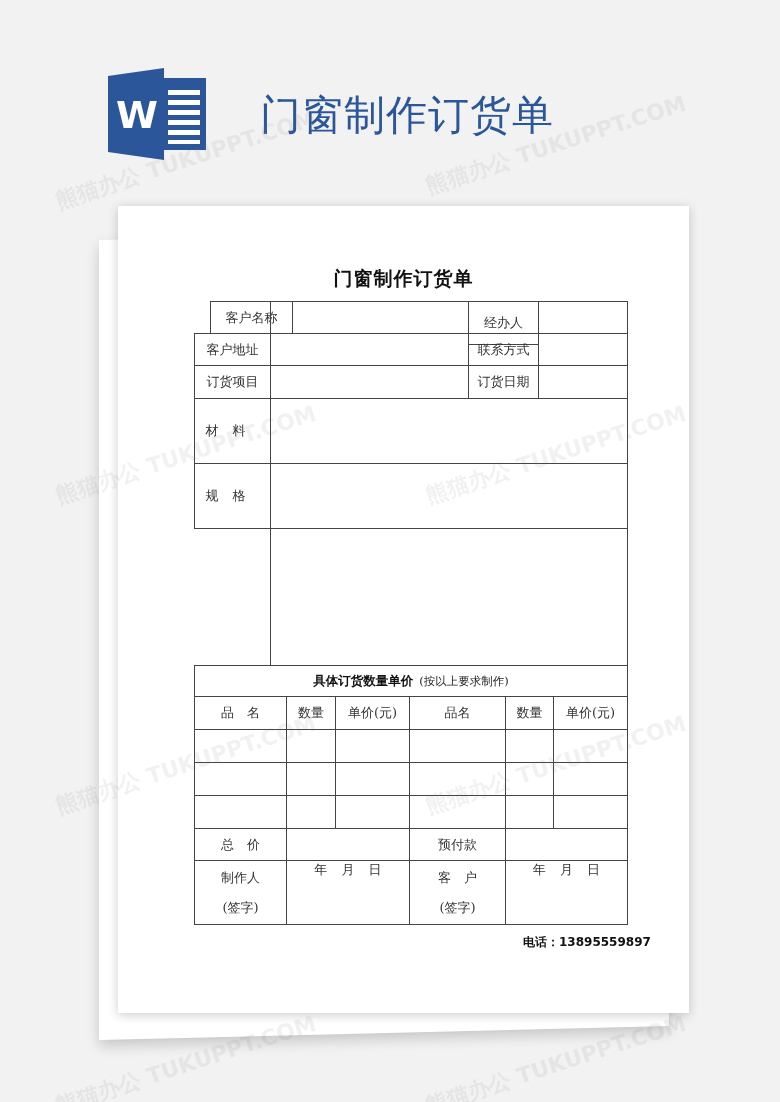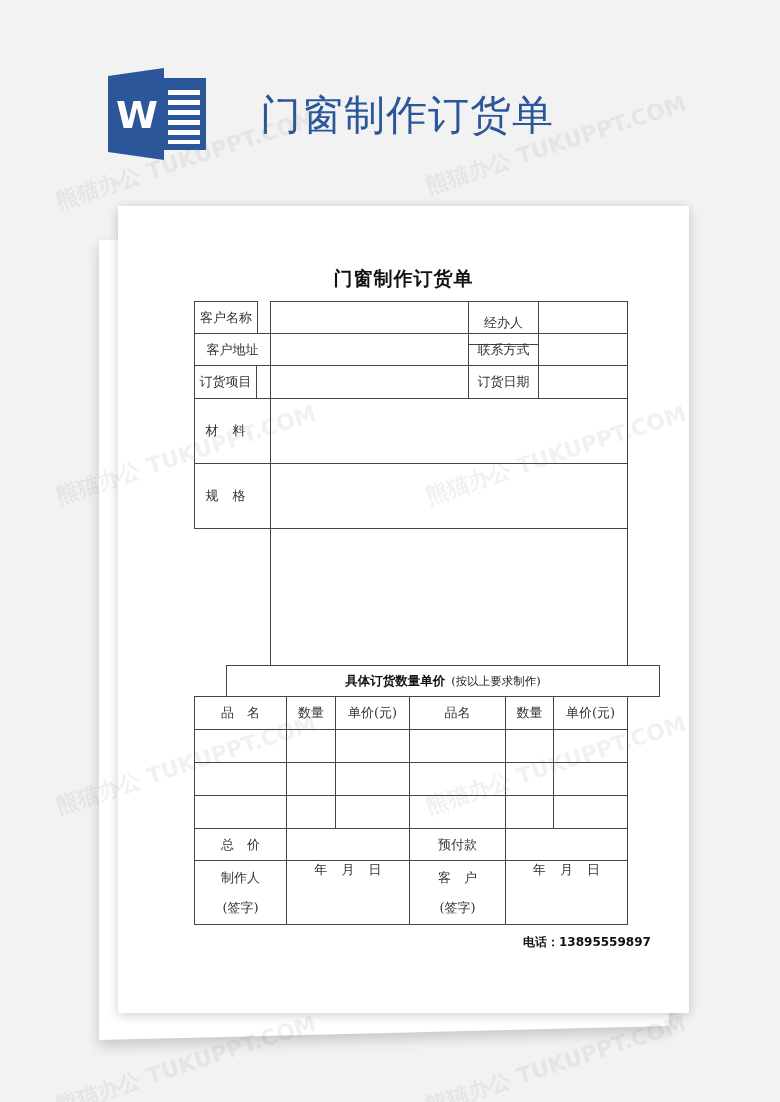--- a/index.html
+++ b/index.html
@@ -28,21 +28,21 @@
     font-family: "DejaVu Sans", "Liberation Sans", sans-serif; font-weight:bold;
     font-size:19px; color:#111; letter-spacing:1px;
   }
   .cell {
     position:absolute; box-sizing:border-box; border:1px solid #444;
     display:flex; align-items:center; justify-content:center;
     font-size:13px; color:#333; text-align:center;
   }
   .tbl { position:absolute; left:76px; top:95px; width:434px; height:624px; }
   .lbl-spaced { letter-spacing:14px; }
-  .section-head { font-family:"DejaVu Sans","Liberation Sans",sans-serif; font-weight:bold; font-size:12.5px; color:#111;margin-left:32px; }
+  .section-head { font-family:"DejaVu Sans","Liberation Sans",sans-serif; font-weight:bold; font-size:12.5px; color:#111; }
   .section-head .sub { font-family:"DejaVu Serif","Liberation Serif",serif; font-weight:normal; font-size:11.5px; margin-left:6px; color:#222;}
   .footer {
     position:absolute; top:728px; font-family:"DejaVu Sans","Liberation Sans",sans-serif;
     font-weight:bold; font-size:12px; color:#111;
   }
   .sign-cell { flex-direction:column; }
   .sign-cell span { display:block; line-height:30px;text-align:right; }
   .date-cell { align-items:flex-start; padding-bottom:9px; word-spacing:10px; }
   .watermark {
     position:absolute; color:rgba(120,120,120,0.10); font-family:"DejaVu Sans","Liberation Sans",sans-serif;
@@ -68,31 +68,31 @@
   </svg>
 </div>
 <div class="header-title">门窗制作订货单</div>
 
 <div class="back-page"></div>
 <div class="front-page">
   <div class="doc-title">门窗制作订货单</div>
 
   <div class="tbl">
 
-    <div class="cell" style="left:0;top:0;width:64px;height:33px">客户名称</div>
+    <div class="cell" style="left:16px;top:0;width:83px;height:33px">客户名称</div>
     <div class="cell" style="left:76px;top:0;width:199px;height:33px"></div>
     <div class="cell" style="left:274px;top:0;width:71px;height:44px">经办人</div>
     <div class="cell" style="left:344px;top:0;width:90px;height:33px"></div>
 
     <div class="cell" style="left:0;top:32px;width:77px;height:33px">客户地址</div>
     <div class="cell" style="left:76px;top:32px;width:199px;height:33px"></div>
     <div class="cell" style="left:274px;top:32px;width:71px;height:33px">联系方式</div>
     <div class="cell" style="left:344px;top:32px;width:90px;height:33px"></div>
 
-    <div class="cell" style="left:0;top:64px;width:63px;height:34px">订货项目</div>
+    <div class="cell" style="left:0;top:64px;width:77px;height:34px">订货项目</div>
     <div class="cell" style="left:76px;top:64px;width:199px;height:34px"></div>
     <div class="cell" style="left:274px;top:64px;width:71px;height:34px">订货日期</div>
     <div class="cell" style="left:344px;top:64px;width:90px;height:34px"></div>
 
     <div class="cell lbl-spaced" style="left:0;top:97px;width:77px;height:66px">材料</div>
     <div class="cell" style="left:76px;top:97px;width:358px;height:66px"></div>
     <div class="cell lbl-spaced" style="left:0;top:162px;width:77px;height:66px">规格</div>
     <div class="cell" style="left:76px;top:162px;width:358px;height:66px"></div>
     <div class="cell" style="left:76px;top:227px;width:358px;height:138px"></div>
 

